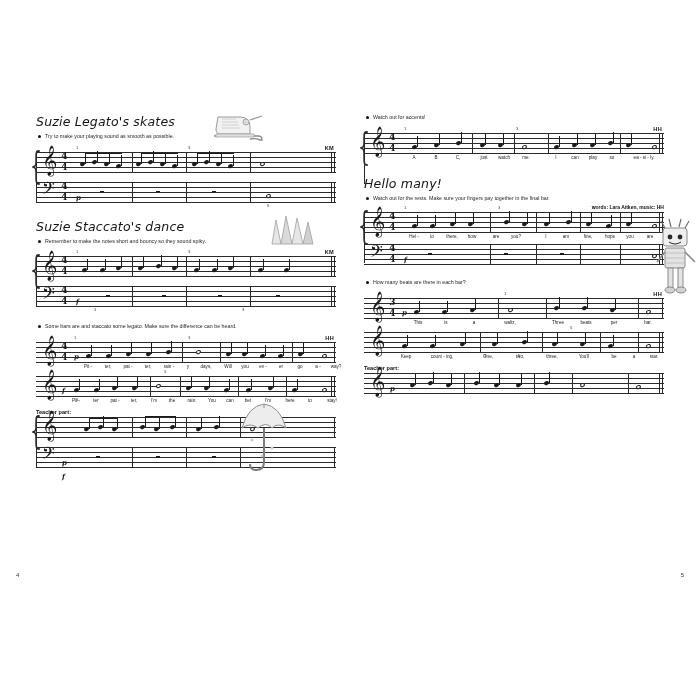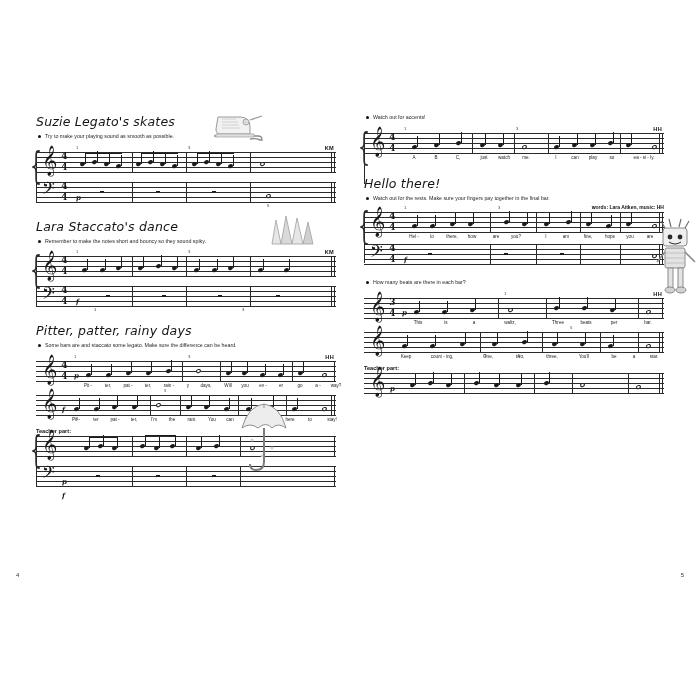--- a/index.html
+++ b/index.html
@@ -326,21 +326,21 @@
             <div class="barline" style="left:96px;"></div>
             <div class="barline" style="left:150px;"></div>
             <div class="barline" style="left:214px;"></div>
             <div class="barline" style="right:1px;"></div>
             <div class="barline" style="right:4px;"></div>
           </div>
         </div>
       </div>
 
       <div class="piece" style="margin-top:16px;">
-        <div class="piece-title">Lara Staccato's dance</div>
+        <div class="piece-title">Suzie Staccato's dance</div>
         <div class="instruction">
           <span class="bullet"></span>
           <span>Remember to make the notes short and bouncy so they sound spiky.</span>
         </div>
         <div style="position:relative;height:10px;">
           <div class="composer" style="top:2px;">KM</div>
         </div>
 
         <div class="system grand" style="margin-top:-2px;">
           <div class="brace">{</div>
@@ -416,21 +416,20 @@
             <div class="barline" style="left:96px;"></div>
             <div class="barline" style="left:150px;"></div>
             <div class="barline" style="left:214px;"></div>
             <div class="barline" style="right:1px;"></div>
             <div class="barline" style="right:4px;"></div>
           </div>
         </div>
       </div>
 
       <div class="piece" style="margin-top:16px;">
-        <div class="piece-title">Pitter, patter, rainy days</div>
         <div class="instruction">
           <span class="bullet"></span>
           <span>Some bars are and staccato some legato. Make sure the difference can be heard.</span>
         </div>
         <div style="position:relative;height:10px;">
           <div class="composer" style="top:2px;">HH</div>
         </div>
 
         <div class="system" style="margin-top:-2px;">
           <div class="staff">
@@ -685,21 +684,21 @@
             <span class="lyric" style="left:192px; top:1px;">I</span>
             <span class="lyric" style="left:211px; top:1px;">can</span>
             <span class="lyric" style="left:229px; top:1px;">play</span>
             <span class="lyric" style="left:248px; top:1px;">so</span>
             <span class="lyric" style="left:280px; top:1px;">ea - si - ly.</span>
           </div>
         </div>
       </div>
 
       <div class="piece" style="margin-top:14px;">
-        <div class="piece-title">Hello there!</div>
+        <div class="piece-title">Hello many!</div>
         <div class="instruction">
           <span class="bullet"></span>
           <span>Watch out for the rests. Make sure your fingers pay together in the final bar.</span>
         </div>
         <div class="credit">words: Lara Aitken, music: HH</div>
 
         <div class="system grand">
           <div class="brace">{</div>
           <div class="brace-line" style="top:0;height:52px;"></div>
 

